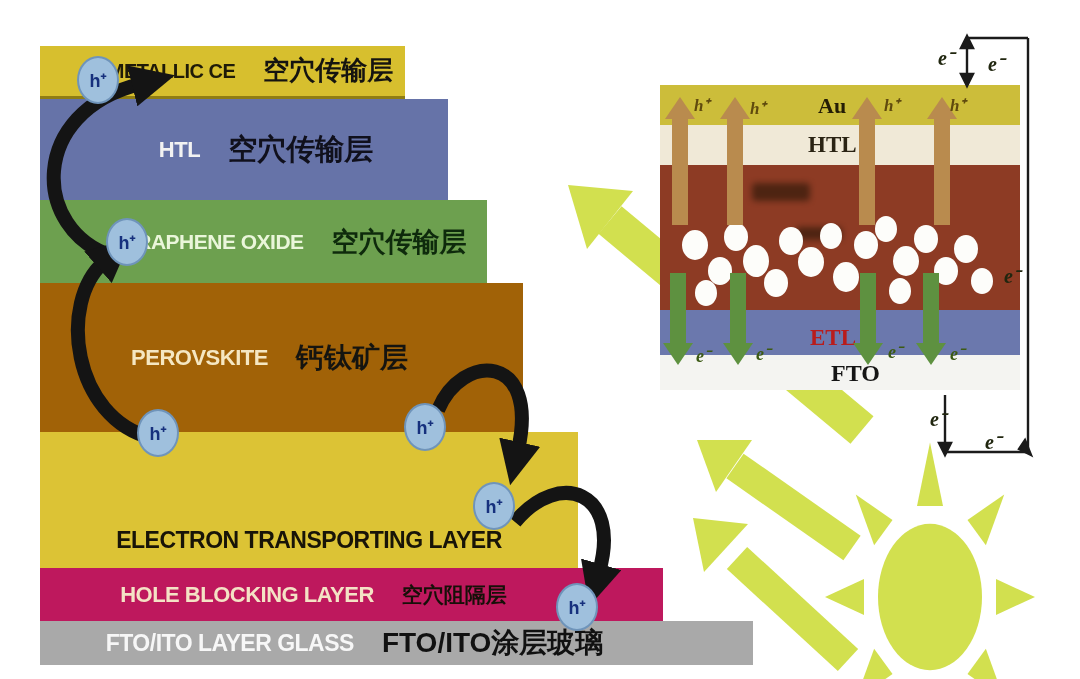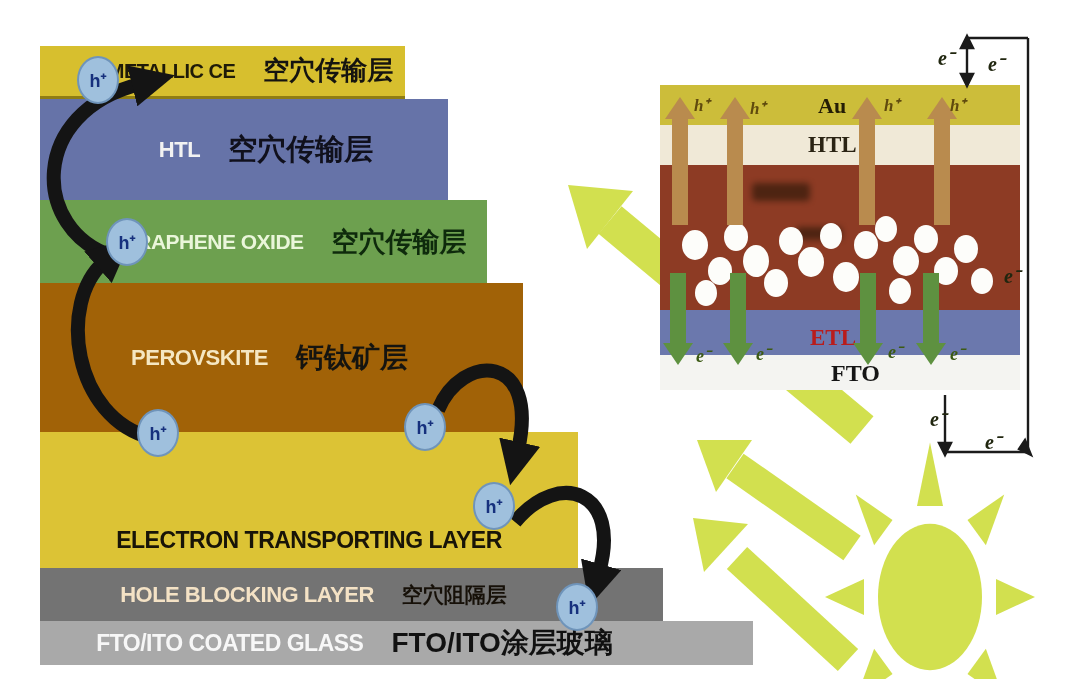--- a/index.html
+++ b/index.html
@@ -20,21 +20,21 @@
   .l-htl .row{transform:translateX(22px);}
   .l-go{left:40px;top:200px;width:447px;height:83px;background:#6da04f;}
   .l-go .en{color:#eaf6da;font-size:21px;} .l-go .zh{font-size:27px;color:#0e2a0c;}
   .l-go .row{transform:translateX(30px);}
   .l-pvk{left:40px;top:283px;width:483px;height:149px;background:#a16207;}
   .l-pvk .en{color:#f5e7c2;font-size:22px;} .l-pvk .zh{font-size:28px;}
   .l-pvk .row{transform:translateX(-12px);}
   .l-etl{left:40px;top:432px;width:538px;height:136px;background:#dcc335;
          flex-direction:column;gap:4px;justify-content:flex-end;padding-bottom:14px;}
   .l-etl .en{color:#181408;font-size:23px;} .l-etl .zh{font-size:29px;}
-  .l-hbl{left:40px;top:568px;width:623px;height:53px;background:#737373;text-align:center;}
+  .l-hbl{left:40px;top:568px;width:623px;height:53px;background:#be185d;text-align:center;}
   .l-hbl .en{color:#f4e2c5;font-size:22px;} .l-hbl .zh{font-size:21px;color:#161008;}
   .l-hbl .row{transform:translateX(-38px);}
   .l-fto{left:40px;top:621px;width:713px;height:44px;background:#a9a9a9;}
   .l-fto .en{color:#f7f7f7;font-size:23px;} .l-fto .zh{font-size:28px;color:#111;}
   .l-fto .row{transform:translateX(-42px);}
   .row{display:flex;align-items:center;gap:28px;}
   
   .hole{position:absolute;width:42px;height:48px;border-radius:50%;
         background:#9fc0dd;border:2px solid #6f94ba;display:flex;align-items:center;
         justify-content:center;font-weight:bold;font-size:18px;color:#16307d;box-sizing:border-box;}
@@ -124,21 +124,21 @@
     <span class="en">ELECTRON TRANSPORTING LAYER</span>
   </div>
   <div class="layer l-hbl">
     <div class="row">
       <span class="en">HOLE BLOCKING LAYER</span>
       <span class="zh">空穴阻隔层</span>
     </div>
   </div>
   <div class="layer l-fto">
     <div class="row">
-      <span class="en">FTO/ITO COATED GLASS</span>
+      <span class="en">FTO/ITO LAYER GLASS</span>
       <span class="zh">FTO/ITO涂层玻璃</span>
     </div>
   </div>
 
   <svg class="abs-svg" width="1080" height="679">
     <defs>
       <marker id="bhead" markerUnits="userSpaceOnUse" markerWidth="46" markerHeight="42" refX="8" refY="21" orient="auto">
         <path d="M0,0 L44,21 L0,42 Z" fill="#141414"></path>
       </marker>
     </defs>

